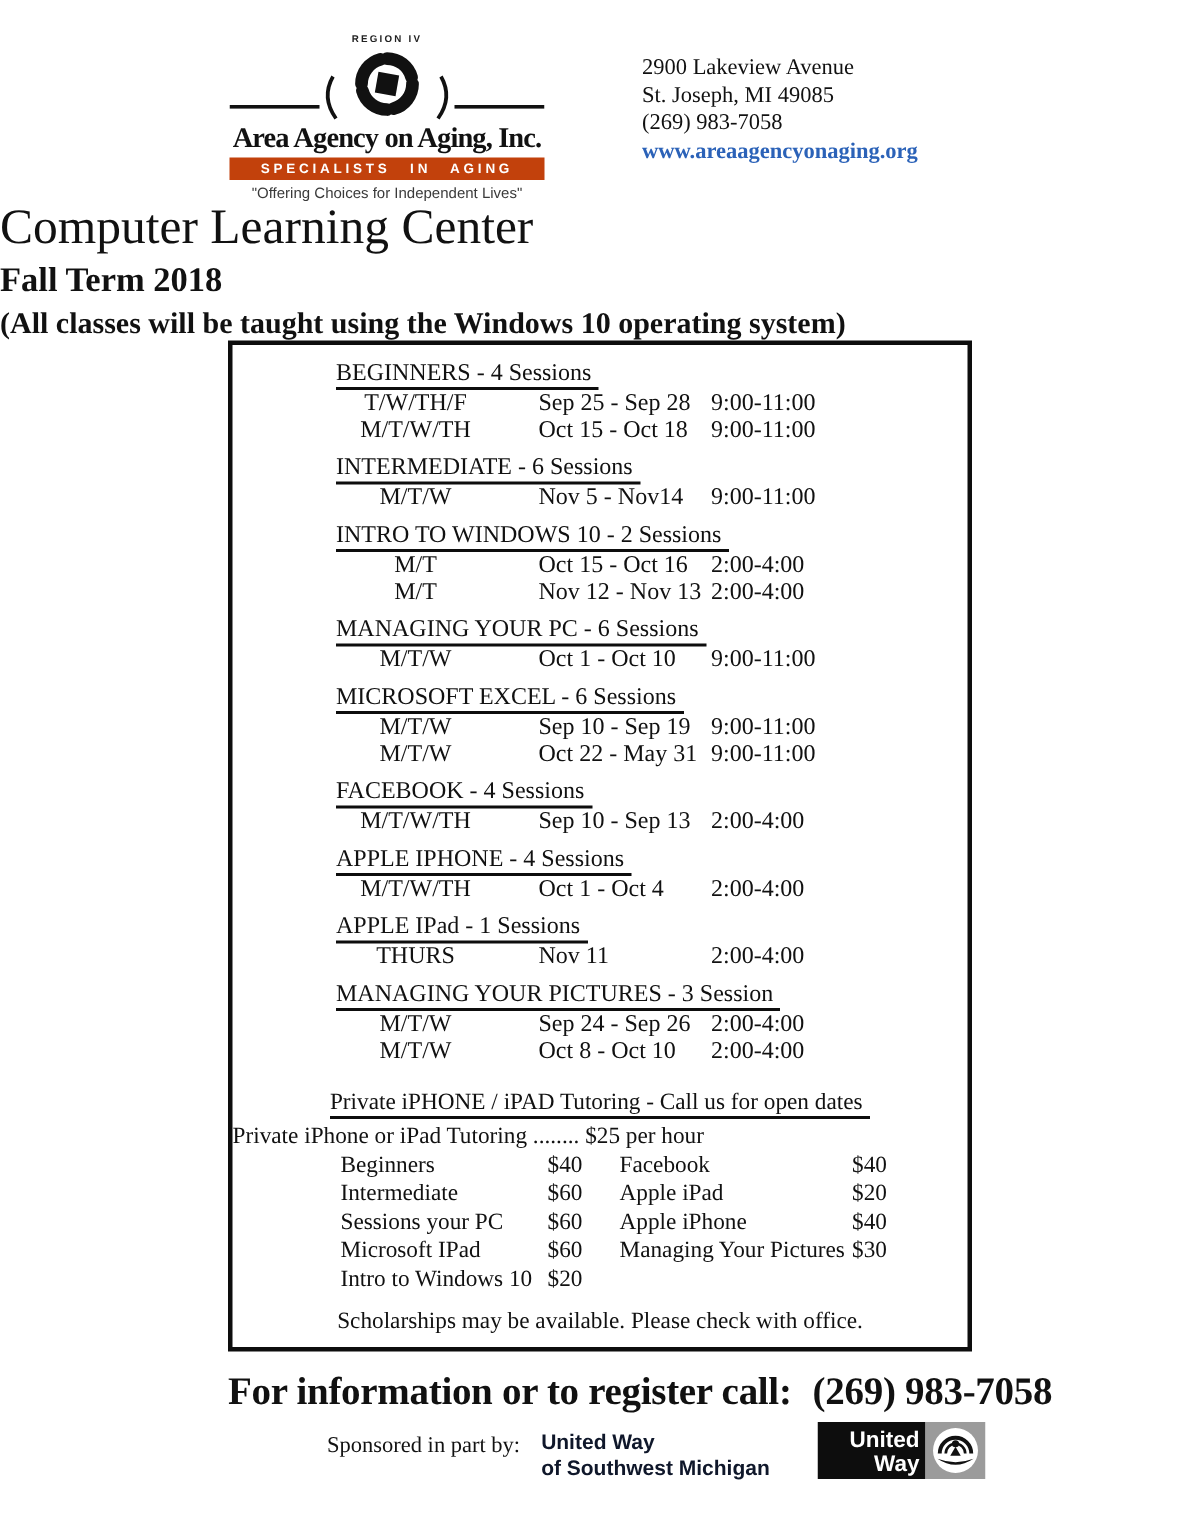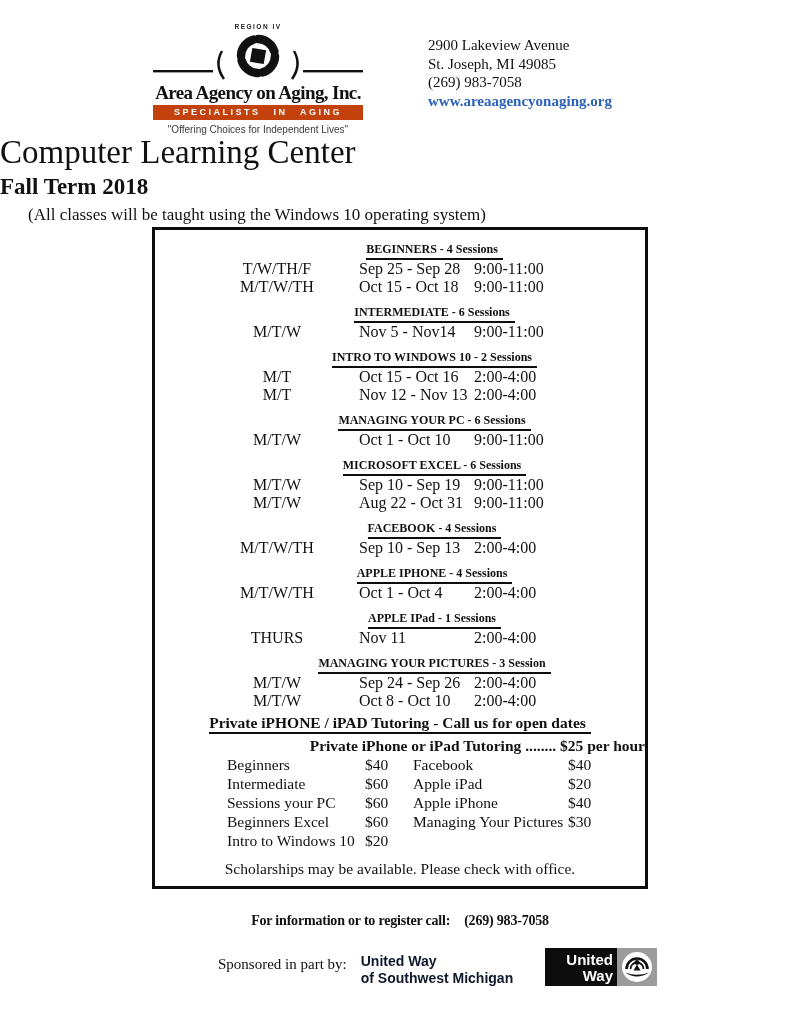--- a/index.html
+++ b/index.html
@@ -17,45 +17,45 @@
             letter-spacing:2.5px; word-spacing:8px; margin-top:2px; }
   .tagline { font:10px/13px "Liberation Sans", sans-serif; color:#3a3a3a; margin-top:3px; }
 
   .contact { position:absolute; left:428px; top:36px; font-size:15px; line-height:18.5px; }
   .contact .link { color:#2b62b8; font-weight:bold; cursor:pointer; }
 
   
   .title-block { position:absolute; left:0; top:134px; width:720px; text-align:left; }
   .main-title { margin:0; font-size:33px; line-height:37px; font-weight:normal; }
   .term { margin:3px 0 0; font-size:23px; line-height:25px; font-weight:bold; }
-  .win-note { margin-top:6px; font-size:17px; font-weight:normal;padding-left:28px; }
+  .win-note { margin-top:6px; font-size:20px; font-weight:bold; }
 
   
   .schedule-box { position:absolute; left:152px; top:227px; width:490px;
                   border:3px solid #0d0d0d; padding:3px 0 8px; }
-  .course-heading { margin:7px 0 0 69px; font-size:12px; font-weight:bold;text-align:center; }
+  .course-heading { margin:7px 0 0 69px; font-size:16px; font-weight:normal; }
   .course-heading .u, .tutor-heading .u { display:inline-block; border-bottom:2px solid #0d0d0d;
                   padding:0 5px 0 0; line-height:18px; }
   .course-row { display:flex; font-size:16px; line-height:18px; white-space:nowrap; }
   .day  { margin-left:54px; width:136px; text-align:center; }
   .date { margin-left:14px; width:115px; }
 
-  .tutor-heading { text-align:center; margin-top:4px; font-size:15.5px; font-weight:bold; }
-  .tutor-line { text-align:right; margin-top:3px; font-size:15.5px; font-weight:bold; }
+  .tutor-heading { text-align:center; margin-top:16px; font-size:15.5px; font-weight:normal; }
+  .tutor-line { text-align:left; margin-top:3px; font-size:15.5px; font-weight:normal; }
 
   .pricing { margin-top:0; font-size:15.5px; }
   .price-row { display:flex; line-height:19px; white-space:nowrap; }
   .pn1 { margin-left:72px; width:138px; }
   .pp1 { width:48px; }
   .pn2 { width:155px; }
   .scholarship { text-align:center; margin-top:10px; font-size:15.5px; }
 
   
   .register-line { position:absolute; left:152px; top:913px; width:496px; text-align:center;
-                   font-weight:bold; font-size:14px; letter-spacing:-0.2px; white-space:nowrap; }
+                   font-weight:bold; font-size:26px; letter-spacing:-0.2px; white-space:nowrap; }
   .register-line .phone { margin-left:14px; }
 
   .sponsor-row { position:absolute; left:218px; top:948px; display:flex; align-items:flex-start; }
   .sponsored { font-size:15px; margin-top:8px; }
   .uw-text { margin-left:14px; margin-top:5px; font-family:"Liberation Sans", sans-serif;
              font-weight:bold; font-size:14px; line-height:16.5px; color:#0f172a; }
   .uw-logo { margin-left:32px; display:block; }
 </style>
 </head>
 <body>
@@ -136,21 +136,21 @@
     </div>
 
     <div class="course-heading"><span class="u">MICROSOFT EXCEL - 6 Sessions</span></div>
     <div class="course-row">
       <span class="day">M/T/W</span>
       <span class="date">Sep 10 - Sep 19</span>
       <span class="time">9:00-11:00</span>
     </div>
     <div class="course-row">
       <span class="day">M/T/W</span>
-      <span class="date">Aug 22 - Oct 31</span>
+      <span class="date">Oct 22 - May 31</span>
       <span class="time">9:00-11:00</span>
     </div>
 
     <div class="course-heading"><span class="u">FACEBOOK - 4 Sessions</span></div>
     <div class="course-row">
       <span class="day">M/T/W/TH</span>
       <span class="date">Sep 10 - Sep 13</span>
       <span class="time">2:00-4:00</span>
     </div>
 
@@ -196,21 +196,21 @@
         <span class="pn2">Apple iPad</span>
         <span class="pp2">$20</span>
       </div>
       <div class="price-row">
         <span class="pn1">Sessions your PC</span>
         <span class="pp1">$60</span>
         <span class="pn2">Apple iPhone</span>
         <span class="pp2">$40</span>
       </div>
       <div class="price-row">
-        <span class="pn1">Beginners Excel</span>
+        <span class="pn1">Microsoft IPad</span>
         <span class="pp1">$60</span>
         <span class="pn2">Managing Your Pictures</span>
         <span class="pp2">$30</span>
       </div>
       <div class="price-row">
         <span class="pn1">Intro to Windows 10</span>
         <span class="pp1">$20</span>
         <span class="pn2"></span>
         <span class="pp2"></span>
       </div>

